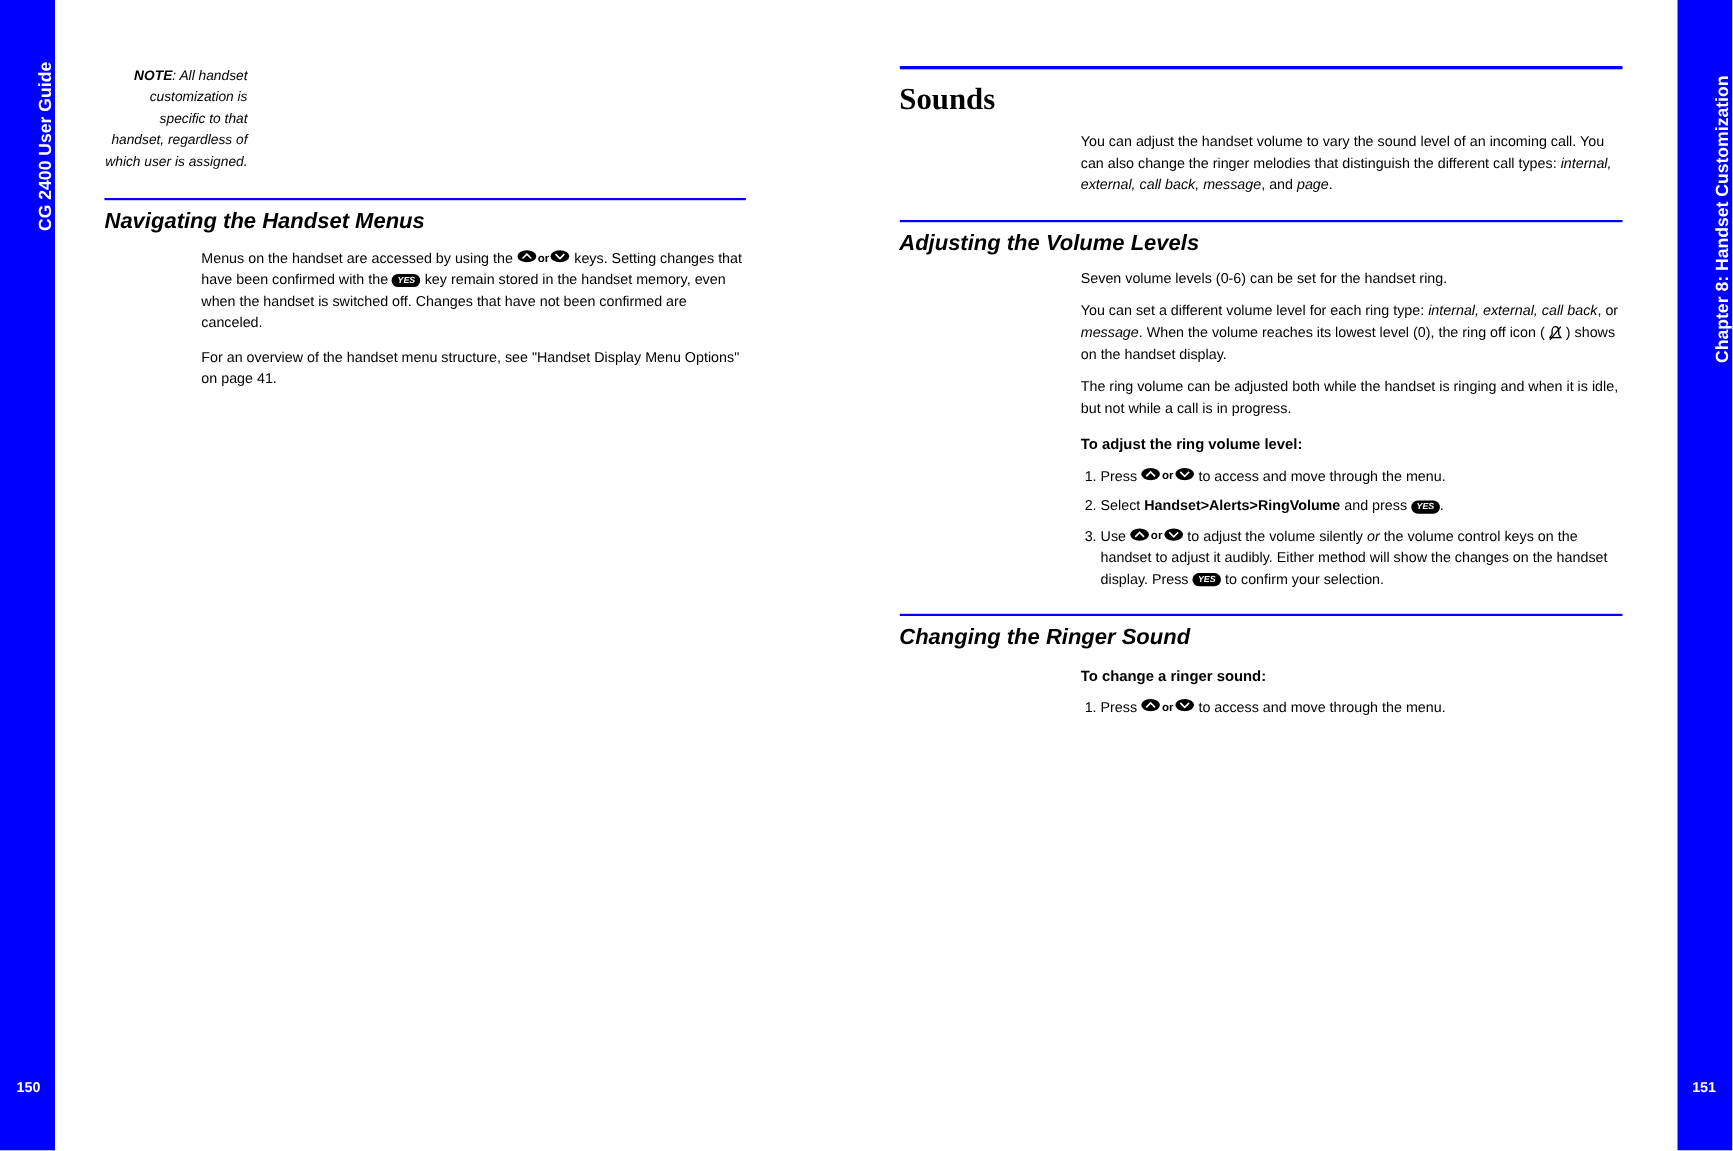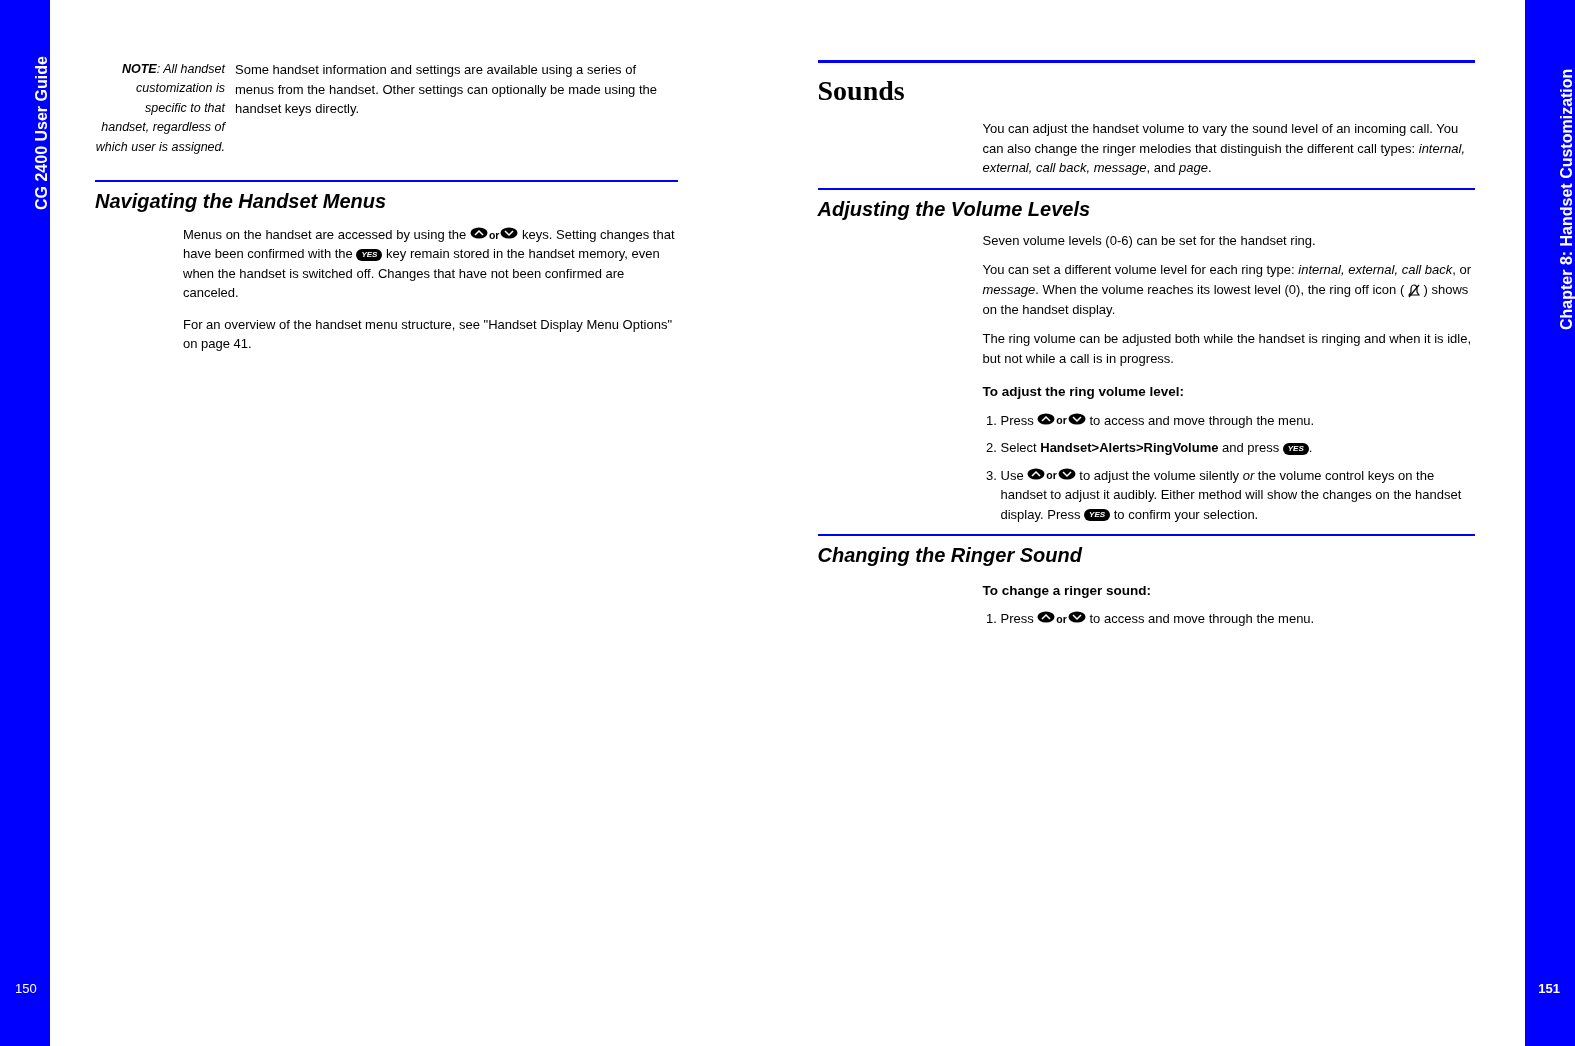--- a/index.html
+++ b/index.html
@@ -40,21 +40,21 @@
     position: absolute;
     top: 210px;
     left: 33px;
     white-space: nowrap;
   }
   .left-page-num {
     position: absolute;
     left: 15px;
     bottom: 50px;
     color: #fff;
-    font-weight: normal;
+    font-weight: bold;
     font-size: 13px;
   }
   .left-content {
     position: absolute;
     left: 95px;
     top: 60px;
     right: 110px;
   }
   .note-block {
     display: flex;
@@ -166,21 +166,21 @@
     margin-bottom: 8px;
     line-height: 1.5;
   }
   .section-heading-right {
     font-style: italic;
     font-weight: bold;
     font-size: 20px;
     color: #000;
     border-top: 2px solid #0000ff;
     padding-top: 8px;
-    margin-top: 10px;
+    margin-top: 22px;
     margin-bottom: 10px;
   }
   em, .ital { font-style: italic; }
   strong, .bold { font-weight: bold; }
   .key-pill {
     display: inline-block;
     background: #000;
     color: #fff;
     border-radius: 10px;
     font-size: 8px;
@@ -209,21 +209,20 @@
     <div class="left-tab">
       <div class="tab-text">CG 2400 User Guide</div>
       <div class="left-page-num">150</div>
     </div>
 
     <div class="left-content">
       <div class="note-block">
         <div class="note-left">
           <span class="note-label">NOTE</span><span>: All handset customization is specific to that handset, regardless of which user is assigned.</span>
         </div>
-        <div class="note-right">Some handset information and settings are available using a series of menus from the handset. Other settings can optionally be made using the handset keys directly.</div>
       </div>
 
       <div class="section-heading">Navigating the Handset Menus</div>
 
       <div class="body-indent">
         <p>
           <span>Menus on the handset are accessed by using the </span>
           <span class="or-keys">
             <svg width="18" height="12" viewBox="0 0 18 12">
                 <ellipse cx="9" cy="6" rx="8.5" ry="5.5" fill="#000"></ellipse>

